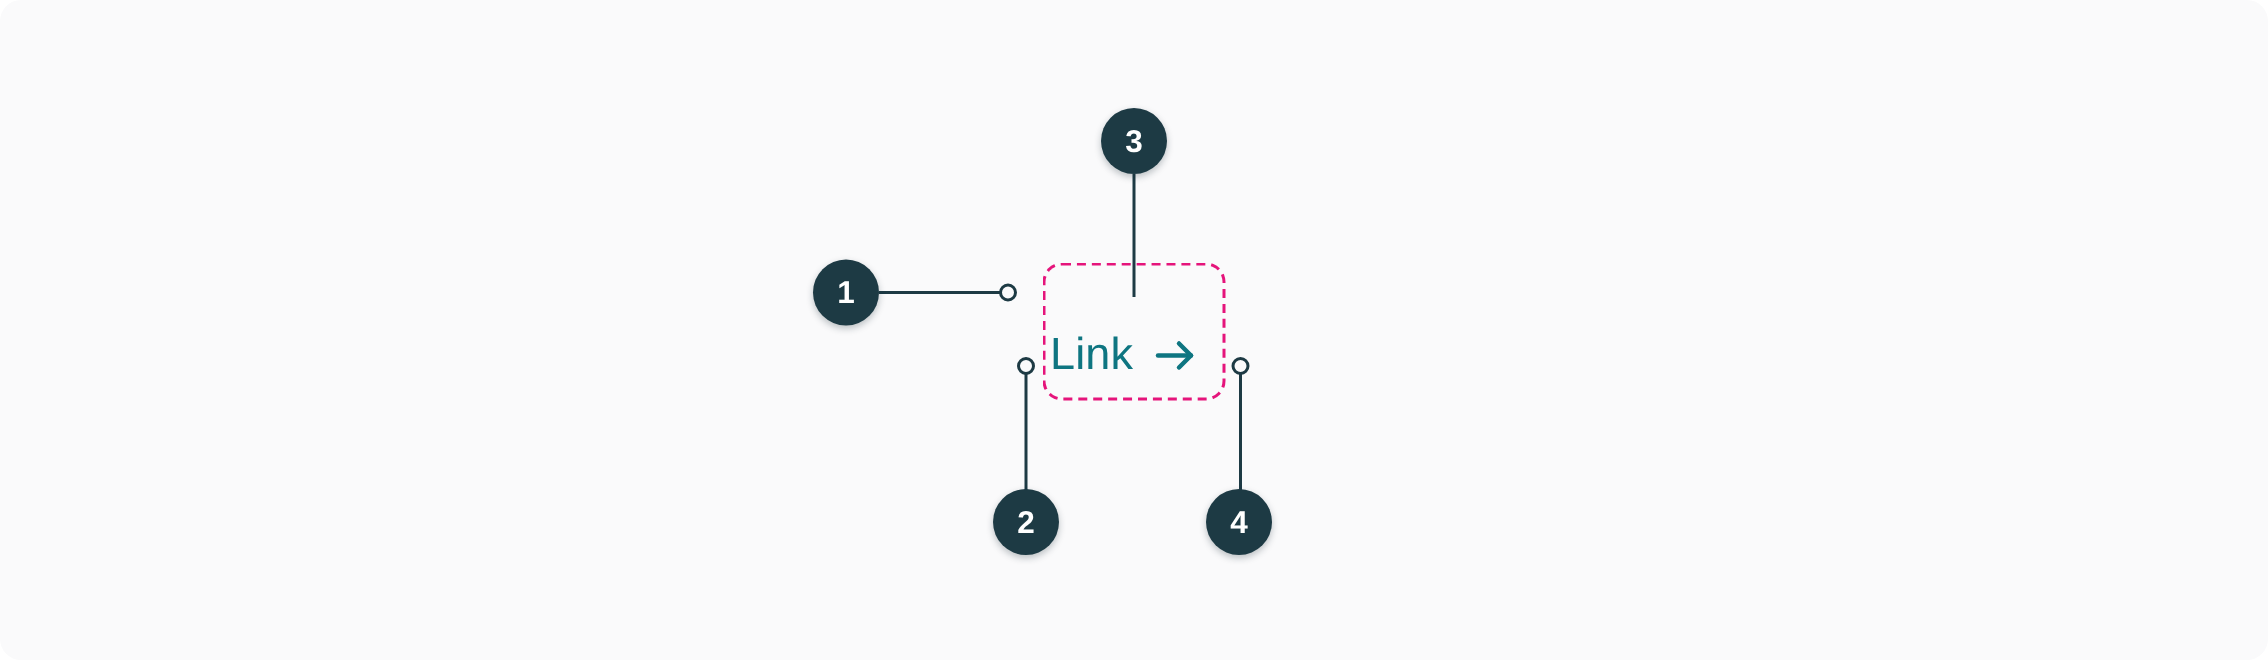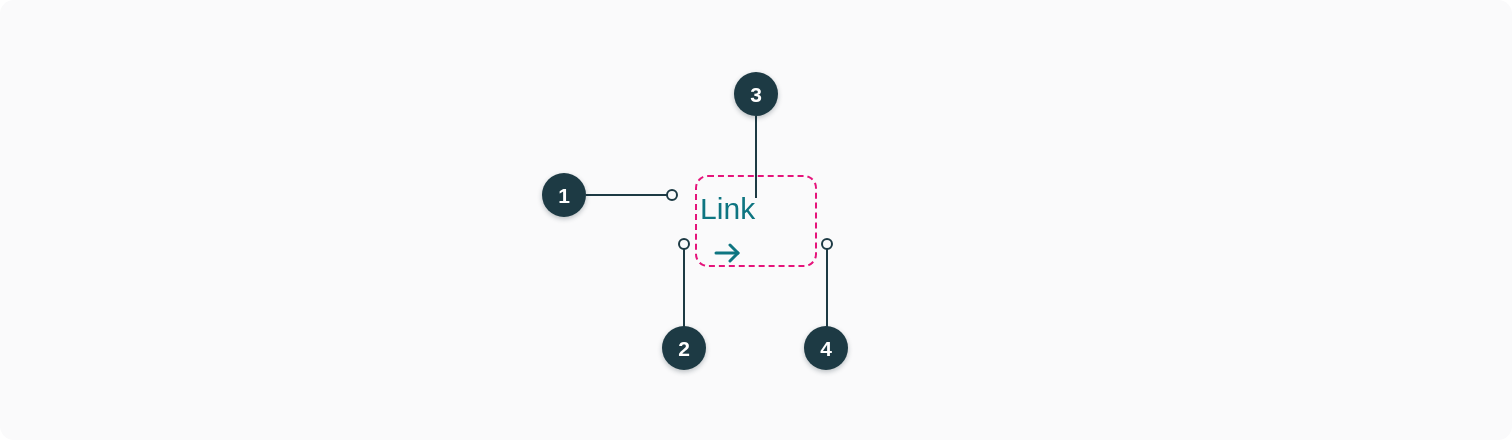--- a/index.html
+++ b/index.html
@@ -93,21 +93,21 @@
       <line x1="756" y1="116" x2="756" y2="198" stroke="#1d3a44" stroke-width="2"></line>
     </g>
     <g>
       <line x1="827" y1="249" x2="827" y2="328" stroke="#1d3a44" stroke-width="2"></line>
       <circle cx="827" cy="244" r="5" fill="#fafafb" stroke="#1d3a44" stroke-width="2"></circle>
     </g>
   </svg>
 
   <div class="selection-box" style="left:695px; top:175px; width:122px; height:92px;"></div>
 
-  <div class="link-component" style="left:700px; top:194px;flex-direction:column;">
+  <div class="link-component" style="left:700px; top:222px;">
     <span class="link-label">Link</span>
     <span>
       <svg class="link-arrow-icon" viewBox="0 0 30 30" fill="none" stroke="#0e7581" stroke-width="3" stroke-linecap="round" stroke-linejoin="round">
         <line x1="3" y1="15" x2="25" y2="15"></line>
         <polyline points="17,7 25,15 17,23"></polyline>
       </svg>
     </span>
   </div>
 
   <div class="badge" style="left:542px; top:173px;">

